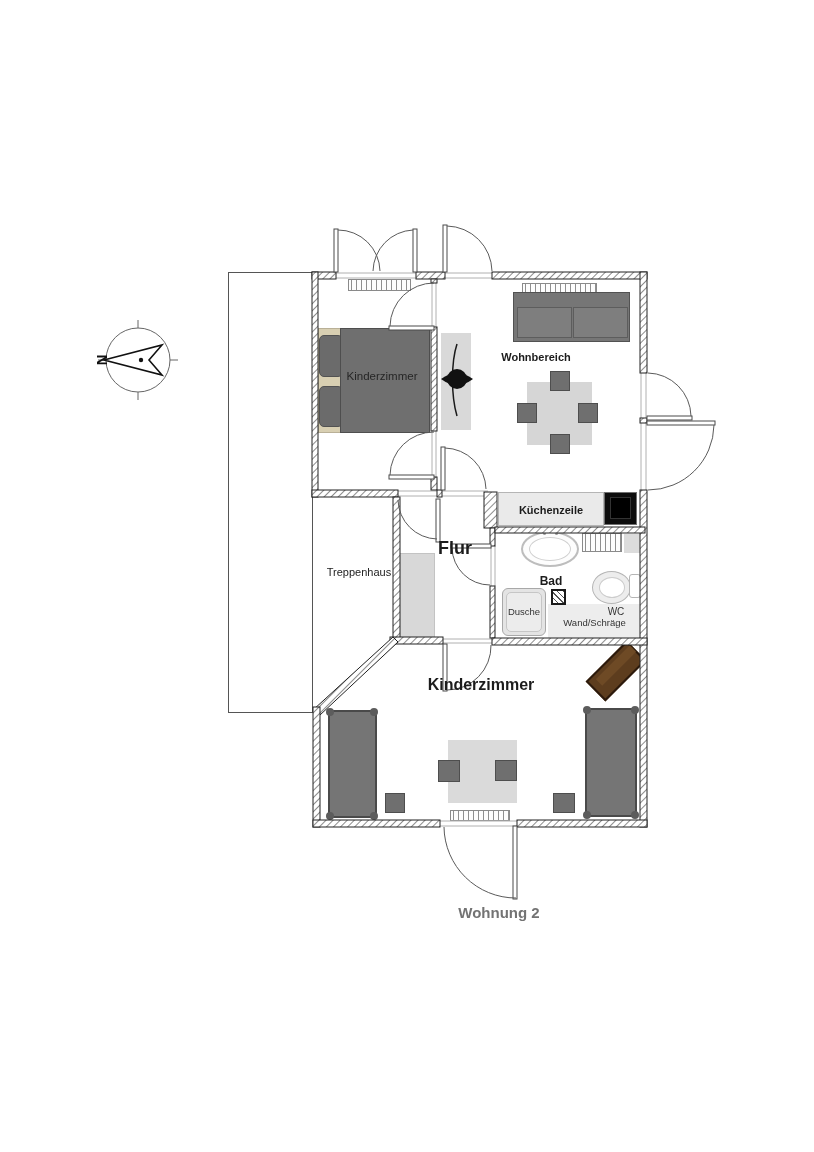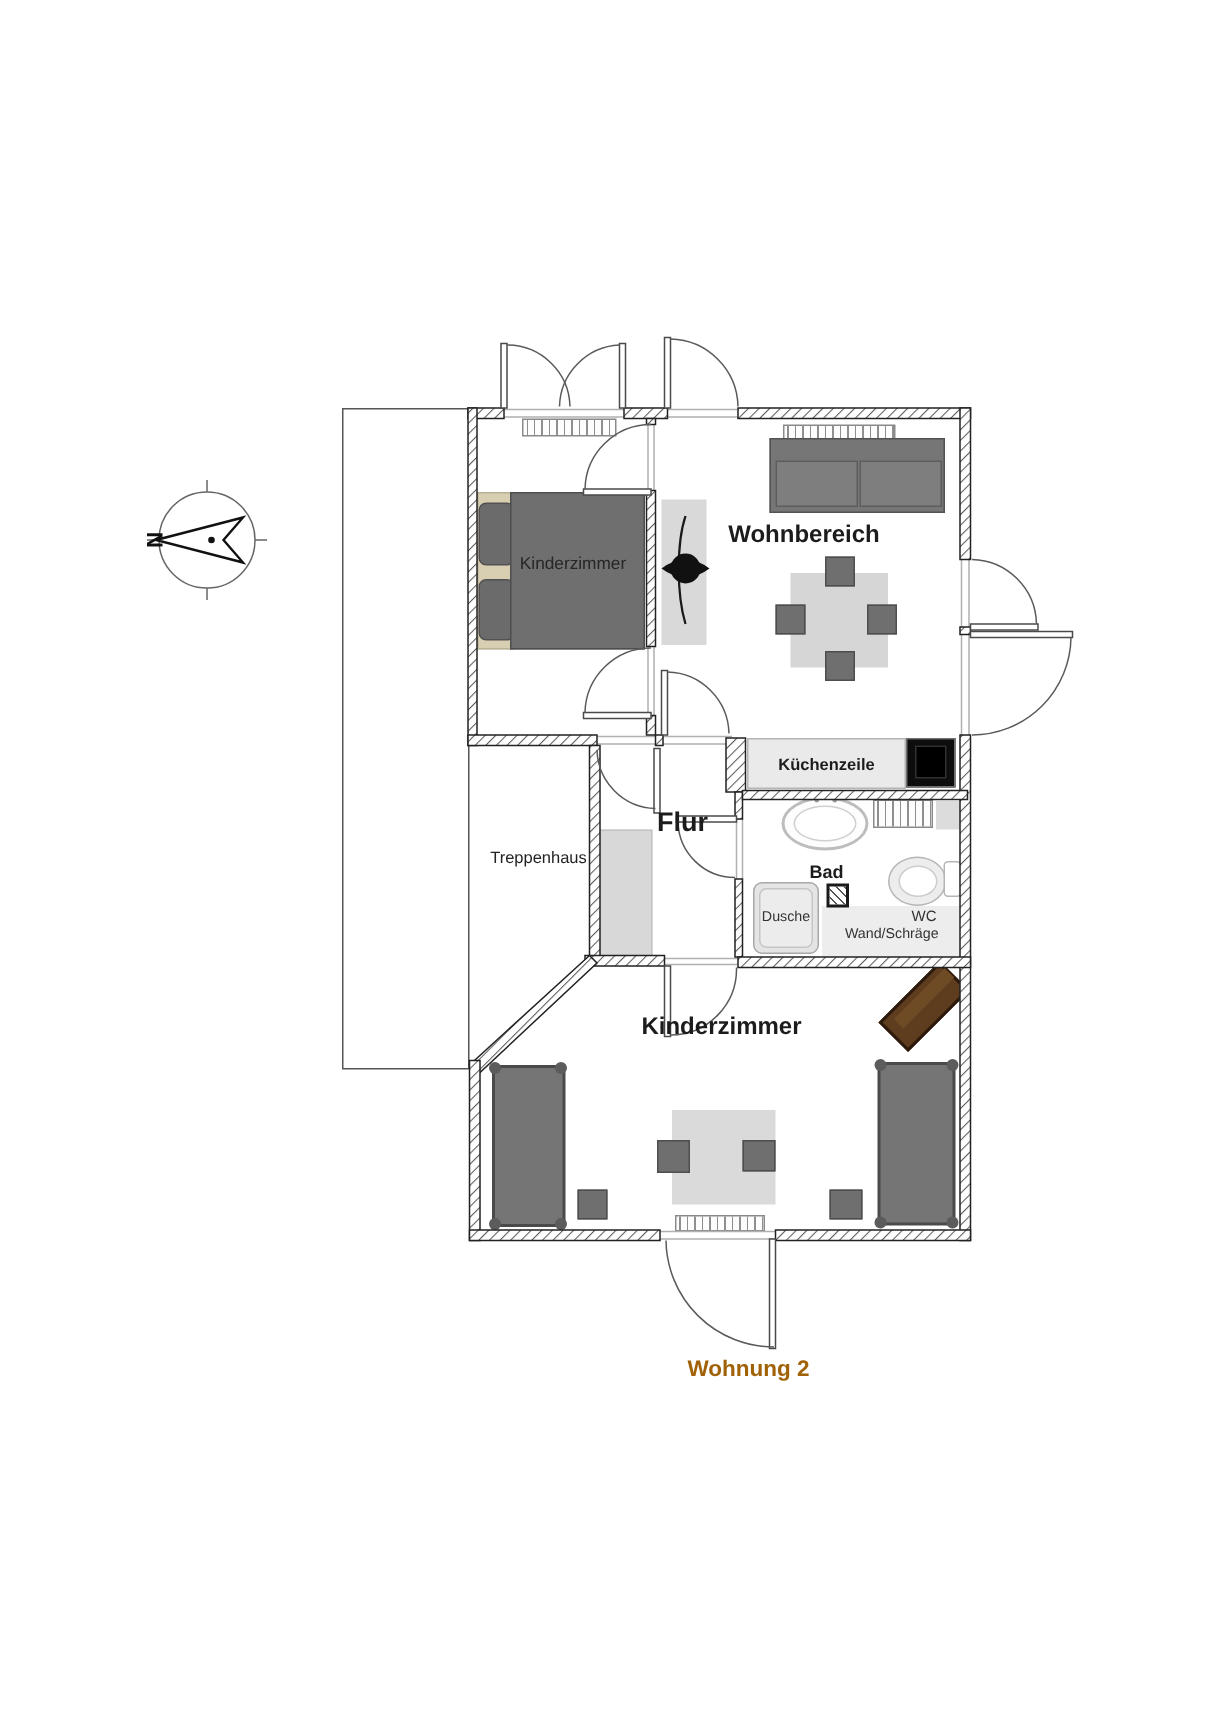--- a/index.html
+++ b/index.html
@@ -165,25 +165,25 @@
       <line x1="138" y1="320" x2="138" y2="328" stroke="#666" stroke-width="1"></line>
       <line x1="138" y1="392" x2="138" y2="400" stroke="#666" stroke-width="1"></line>
       <line x1="98" y1="360" x2="106" y2="360" stroke="#666" stroke-width="1"></line>
       <line x1="170" y1="360" x2="178" y2="360" stroke="#666" stroke-width="1"></line>
       <polygon points="104,360 162,345 149,360 162,375" fill="#fff" stroke="#111" stroke-width="1.6" stroke-linejoin="miter"></polygon>
       <circle cx="141" cy="360" r="2.2" fill="#111"></circle>
     </g>
   </svg>
 
   <div class="lbl z3" style="left:332px;top:369px;width:100px;font-size:11.5px;color:#262626;">Kinderzimmer</div>
-  <div class="lbl z3 bold" style="left:476px;top:350px;width:120px;font-size:16px;">Wohnbereich</div>
+  <div class="lbl z3 bold" style="left:476px;top:350px;width:120px;font-size:11px;">Wohnbereich</div>
   <div class="lbl z3 bold" style="left:498px;top:503px;width:106px;font-size:11px;">Küchenzeile</div>
   <div class="lbl z3 bold" style="left:425px;top:541px;width:60px;font-size:18px;">Flur</div>
   <div class="lbl z3 bold" style="left:521px;top:574px;width:60px;font-size:12px;">Bad</div>
   <div class="lbl z3" style="left:600px;top:605px;width:32px;font-size:10px;color:#333;">WC</div>
   <div class="lbl z3" style="left:502px;top:605px;width:44px;font-size:9.5px;color:#333;">Dusche</div>
   <div class="lbl z3" style="left:548px;top:616px;width:93px;font-size:9.5px;color:#333;">Wand/Schräge</div>
   <div class="lbl z3" style="left:319px;top:565px;width:80px;font-size:11px;text-align:center;color:#222;">Treppenhaus</div>
   <div class="lbl z3 bold" style="left:421px;top:678px;width:120px;font-size:16px;">Kinderzimmer</div>
-  <div class="lbl z3 bold" style="left:399px;top:904px;width:200px;font-size:15px;line-height:18px;color:#a16207;">Wohnung 2</div>
+  <div class="lbl z3 bold" style="left:399px;top:904px;width:200px;font-size:15px;line-height:18px;color:#737373;">Wohnung 2</div>
   <div class="lbl z3 bold" style="left:93px;top:352px;width:18px;font-size:15px;line-height:16px;transform:rotate(90deg);color:#111;">N</div>
 
 </div>
 
 </body></html>

